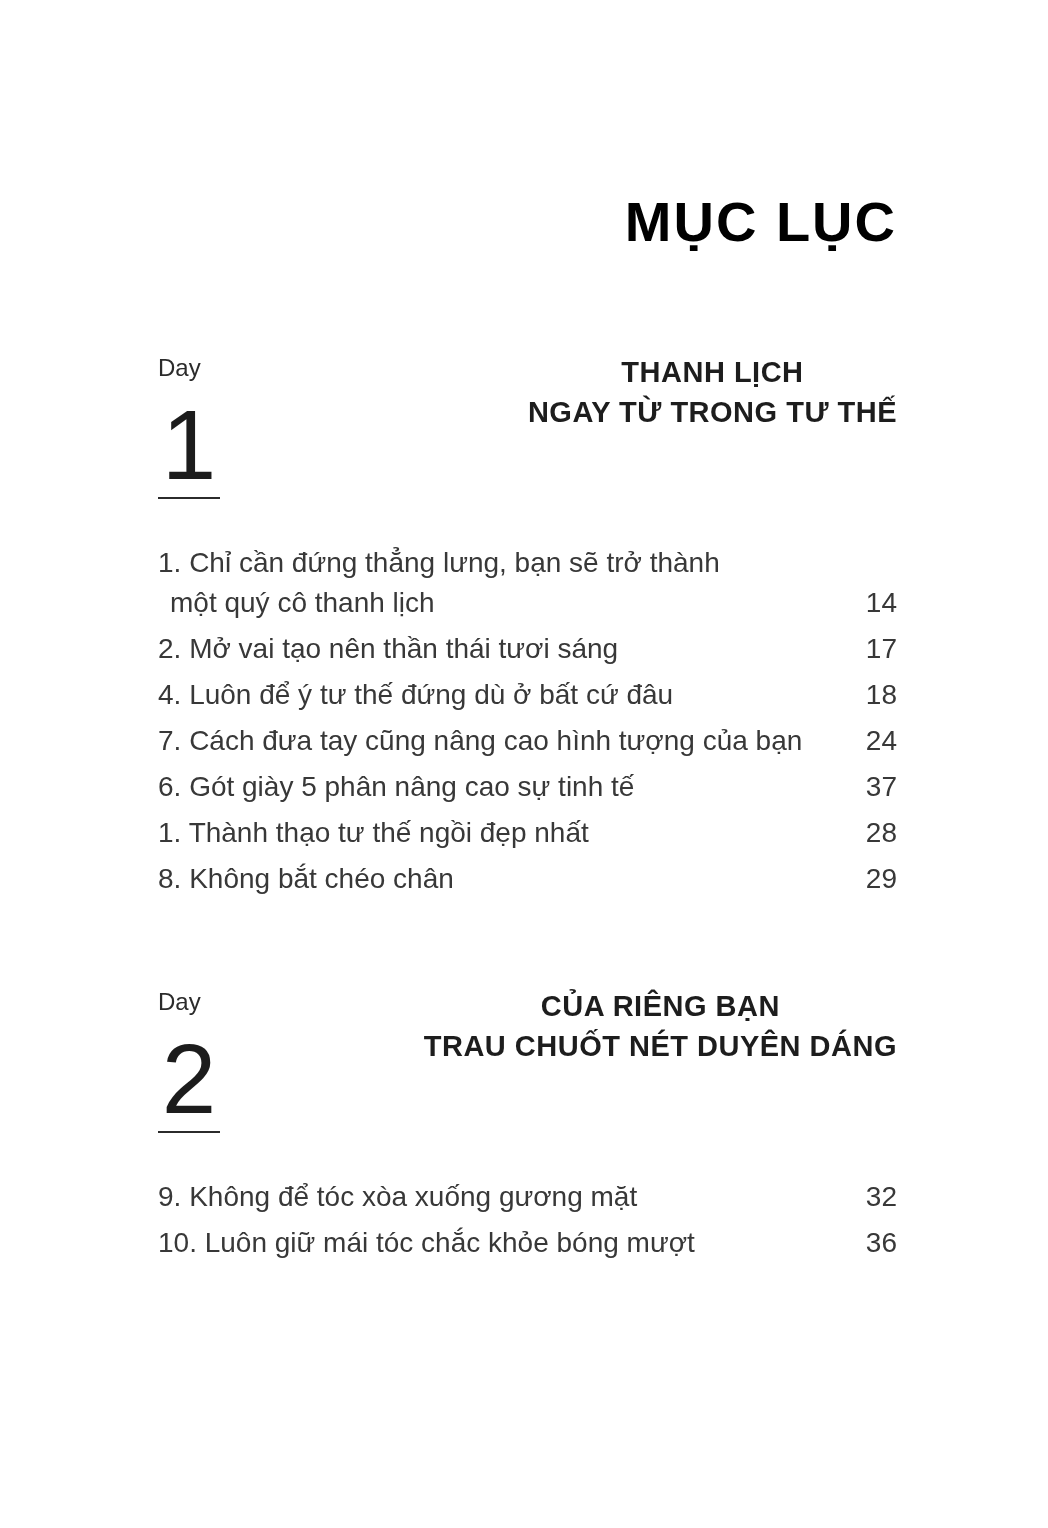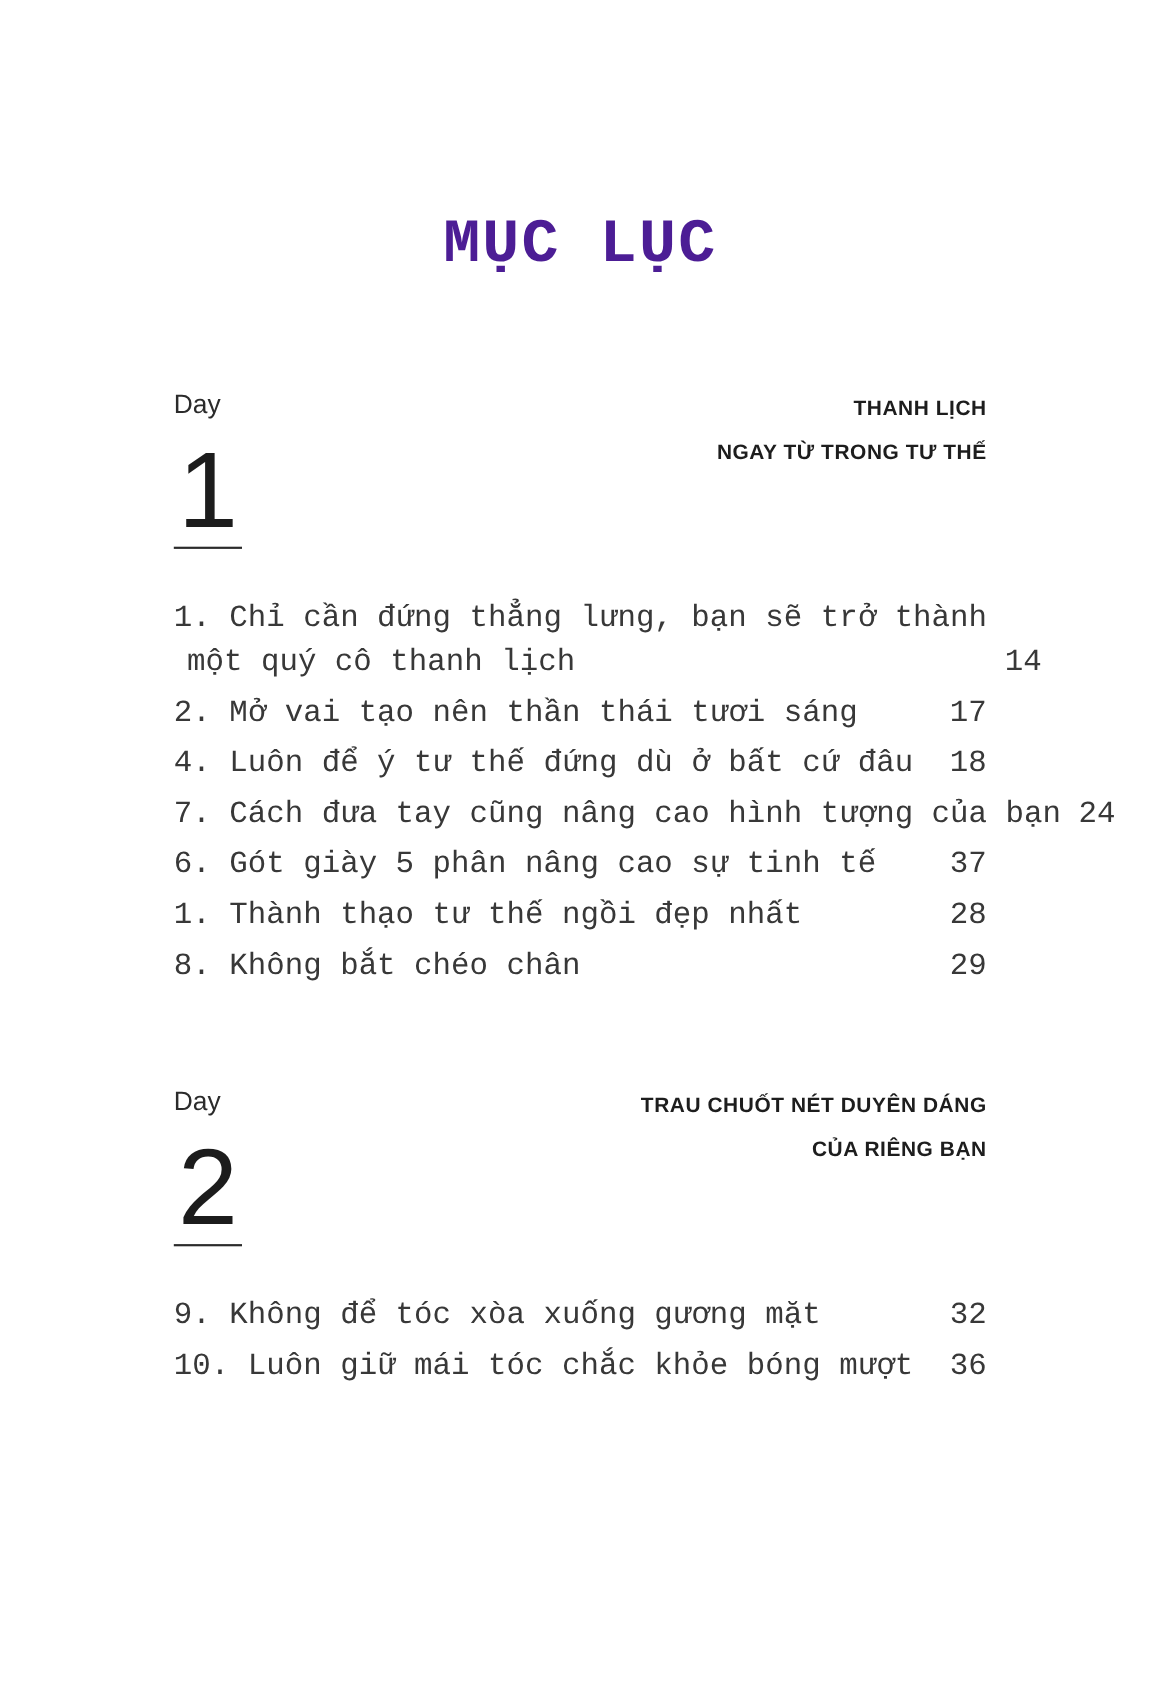--- a/index.html
+++ b/index.html
@@ -10,27 +10,26 @@
     font-family: "Liberation Sans", "DejaVu Sans", sans-serif;
     color: #383838;
     overflow: hidden;
   }
   .page {
     width: 1048px; height: 1528px;
     padding: 190px 151px 0 158px;
   }
   .title {
     margin: 0 0 96px;
-    text-align: center;
+    text-align: right;
     font-size: 56px;
     line-height: 64px;
     font-weight: 700;
     letter-spacing: 2px;
-    color: #4c1d95;
-    font-family: Liberation Mono, monospace;
+    color: #000000;
   }
   .section-header {
     display: flex;
     justify-content: space-between;
     align-items: flex-start;
   }
   .day-block { width: 70px; }
   .day-label {
     font-size: 24px;
     line-height: 36px;
@@ -44,33 +43,32 @@
     text-align: center;
     width: 62px;
   }
   .day-underline {
     width: 62px; height: 0;
     border-bottom: 2px solid #2b2b2b;
     margin-top: 5px;
   }
   .section-heading {
     margin: 2px 0 0;
-    text-align: right;
-    font-size: 19px;
+    text-align: center;
+    font-size: 29px;
     font-weight: 700;
     line-height: 40px;
     letter-spacing: 0.5px;
     color: #1d1d1d;
   }
   .heading-line { display: block; }
   .toc-list {
     list-style: none;
     margin: 44px 0 0;
     padding: 0;
-    font-family: Liberation Mono, monospace;
   }
   .toc-item {
     display: flex;
     justify-content: space-between;
     align-items: flex-end;
     margin-bottom: 6px;
   }
   .toc-item-text {
     font-size: 28px;
     line-height: 40px;
@@ -160,22 +158,22 @@
   </section>
 
   <section class="section">
     <header class="section-header">
       <div class="day-block">
         <div class="day-label">Day</div>
         <div class="day-number">2</div>
         <div class="day-underline"></div>
       </div>
       <h2 class="section-heading">
+            <span class="heading-line">CỦA RIÊNG BẠN</span>
             <span class="heading-line">TRAU CHUỐT NÉT DUYÊN DÁNG</span>
-            <span class="heading-line">CỦA RIÊNG BẠN</span>
           </h2>
     </header>
     <ul class="toc-list">
   <li class="toc-item">
     <div class="toc-item-text">
               <span class="line">9. Không để tóc xòa xuống gương mặt</span>
             </div>
     <div class="toc-item-page">32</div>
   </li>
 

